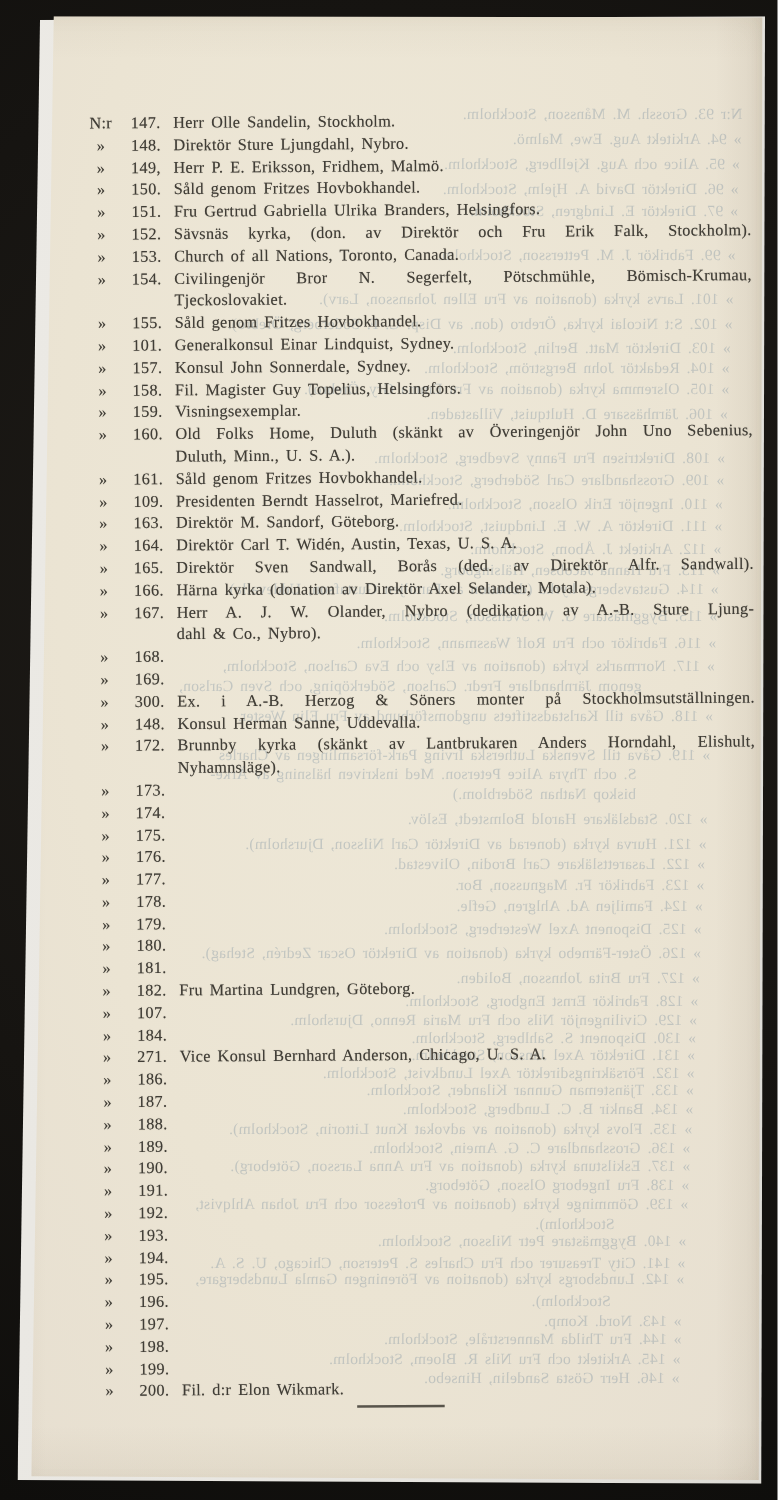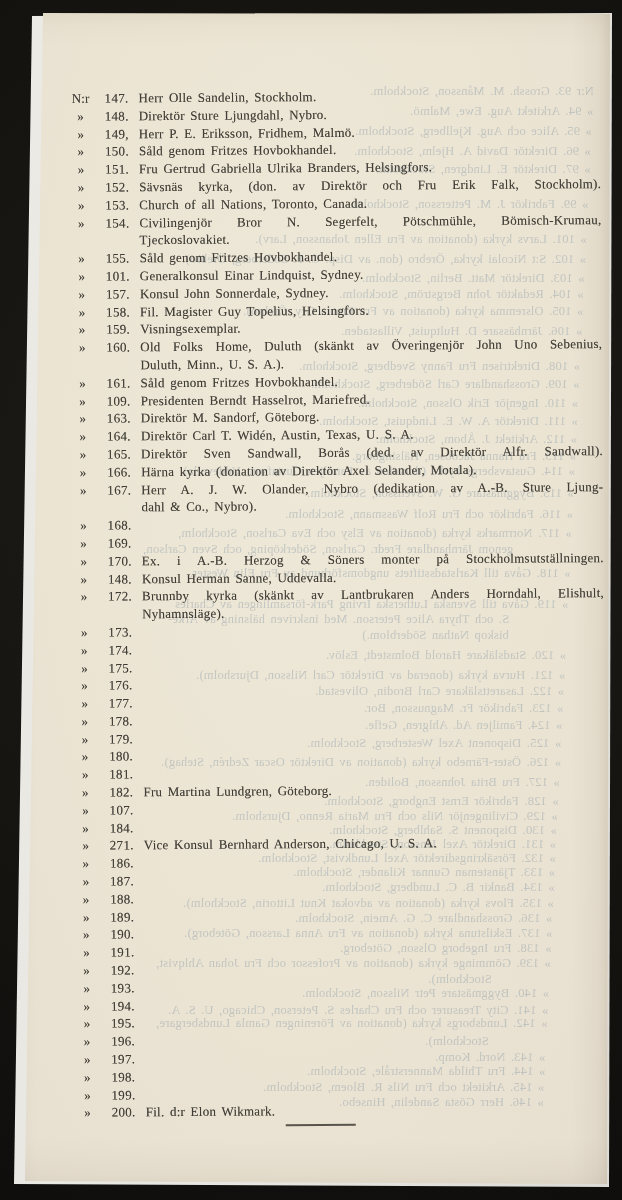--- a/index.html
+++ b/index.html
@@ -312,21 +312,21 @@
           <span class="no">168.</span>
           <span class="tx"></span>
         </div>
         <div class="row">
           <span class="mk">»</span>
           <span class="no">169.</span>
           <span class="tx"></span>
         </div>
         <div class="row">
           <span class="mk">»</span>
-          <span class="no">170.</span>
+          <span class="no">300.</span>
           <span class="tx">
             <div class="ln fill">Ex. i A.-B. Herzog &amp; Söners monter på Stockholmsutställningen.</div>
           </span>
         </div>
         <div class="row">
           <span class="mk">»</span>
           <span class="no">148.</span>
           <span class="tx">
             <div class="ln">Konsul Herman Sanne, Uddevalla.</div>
           </span>

